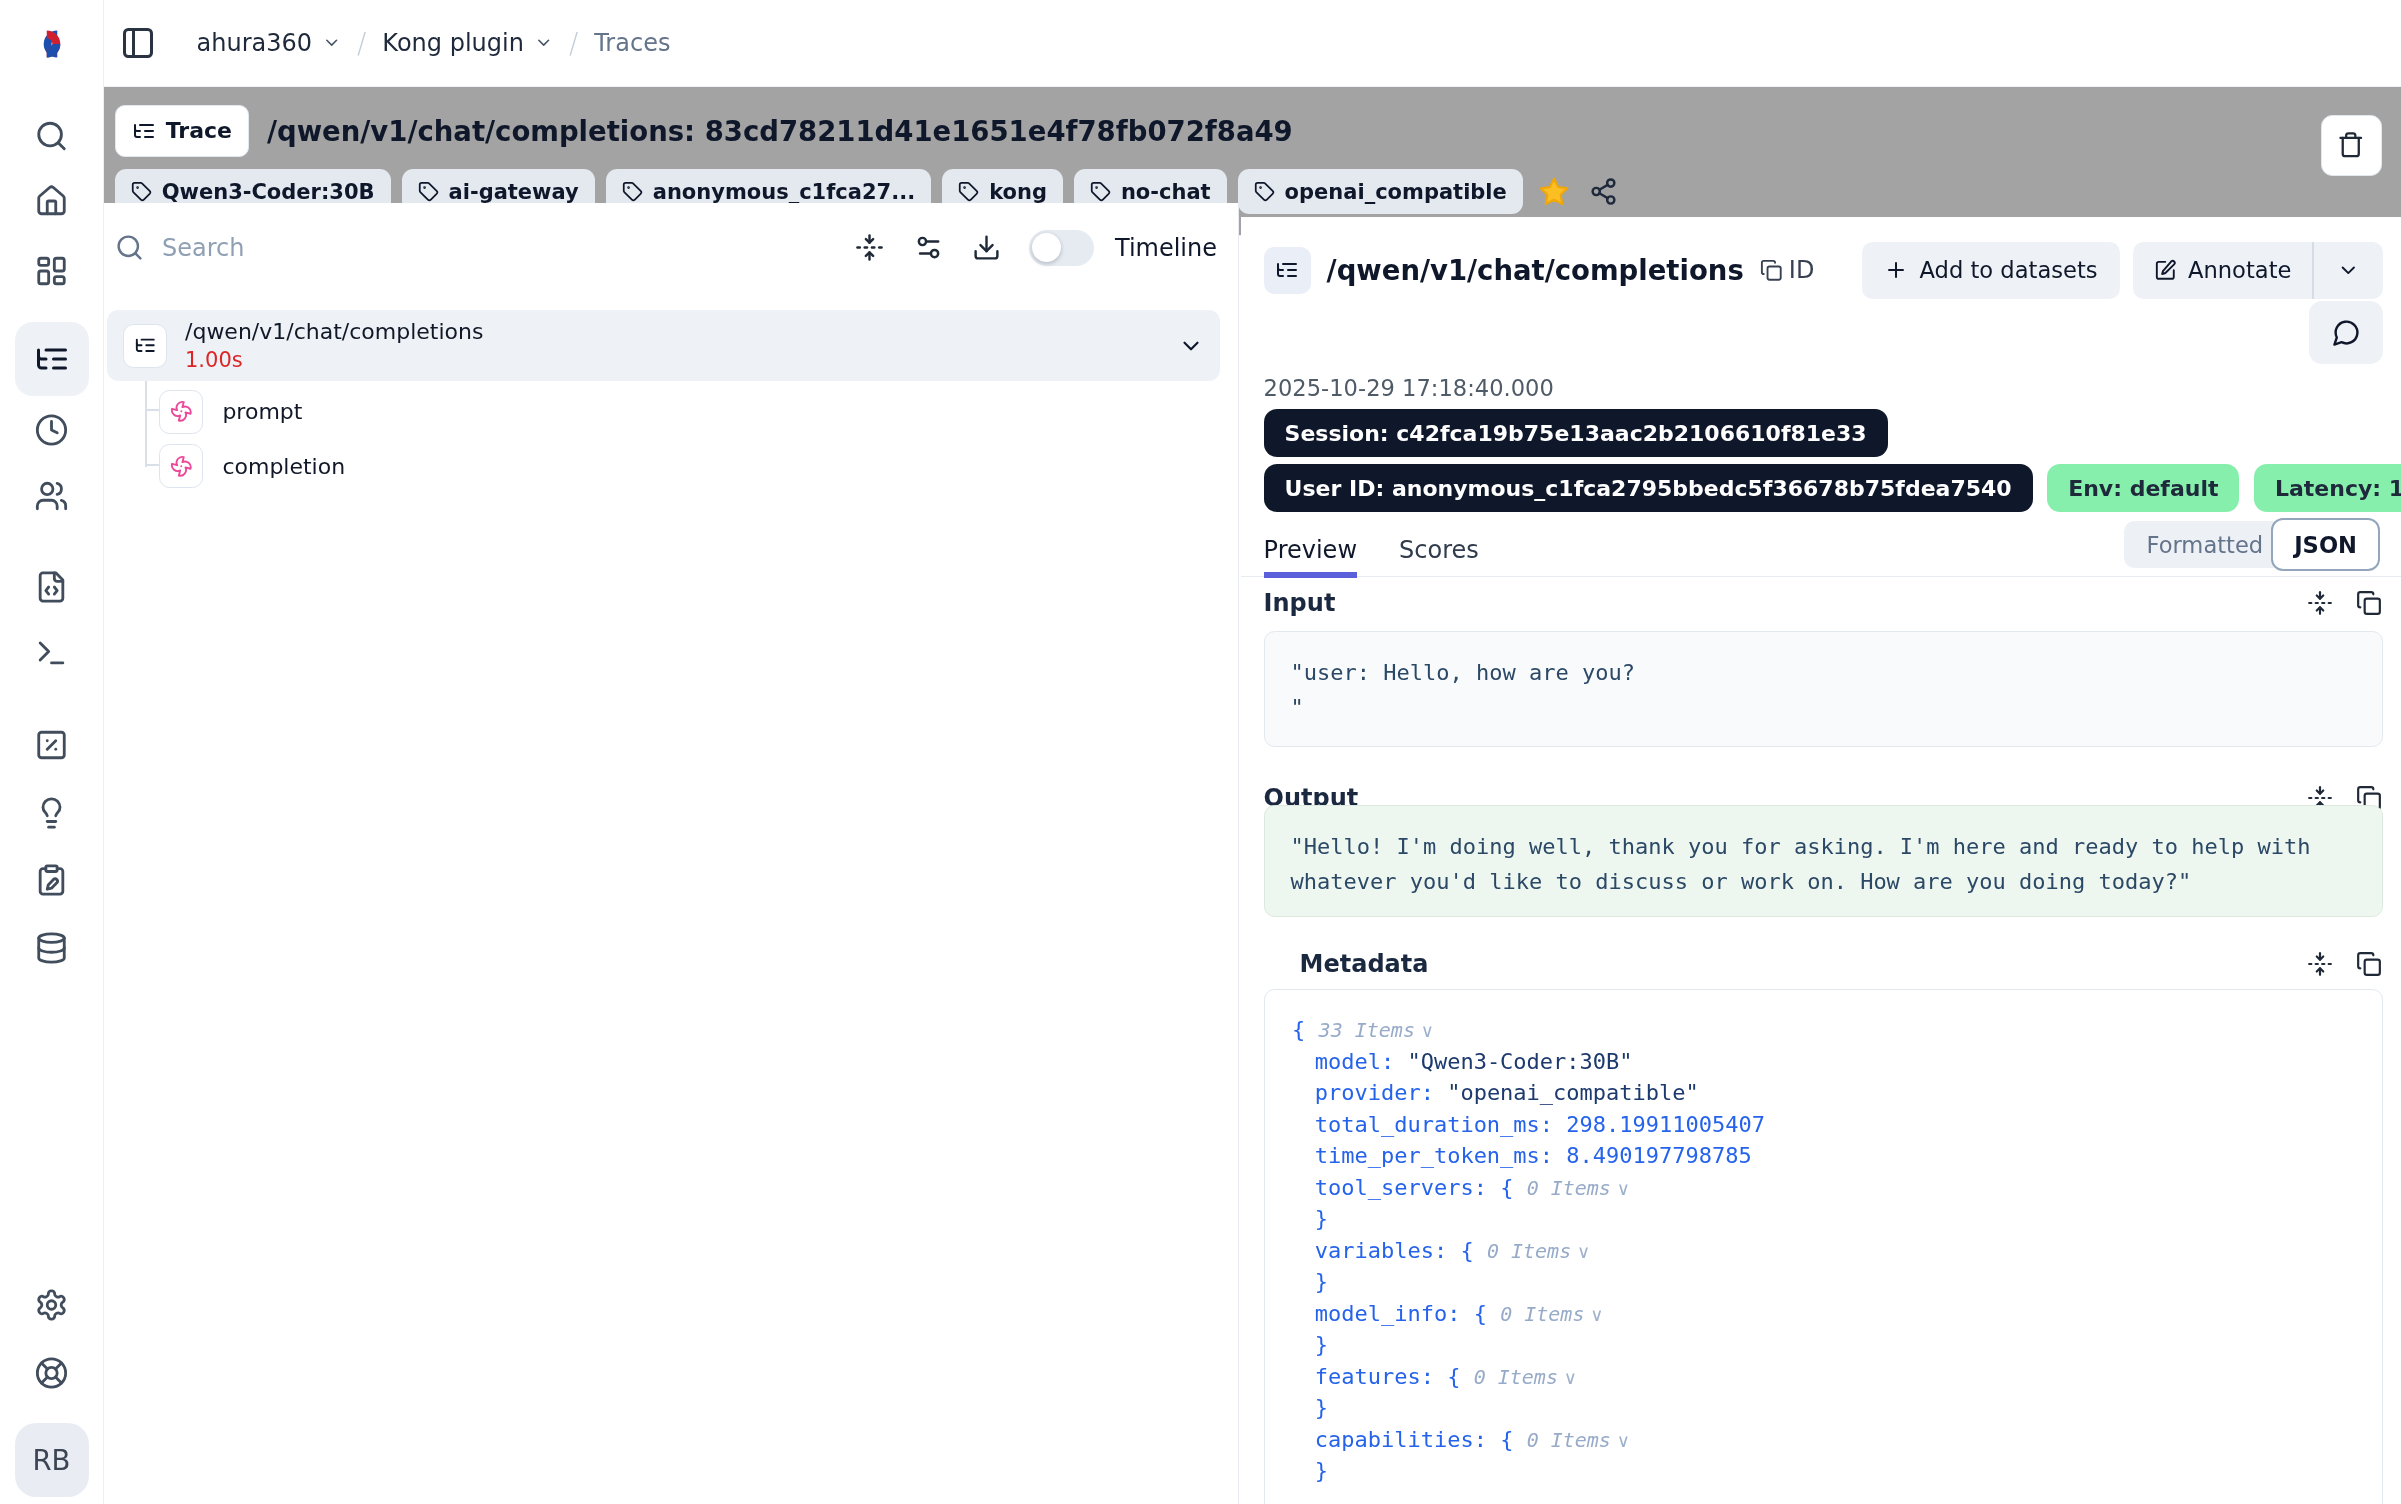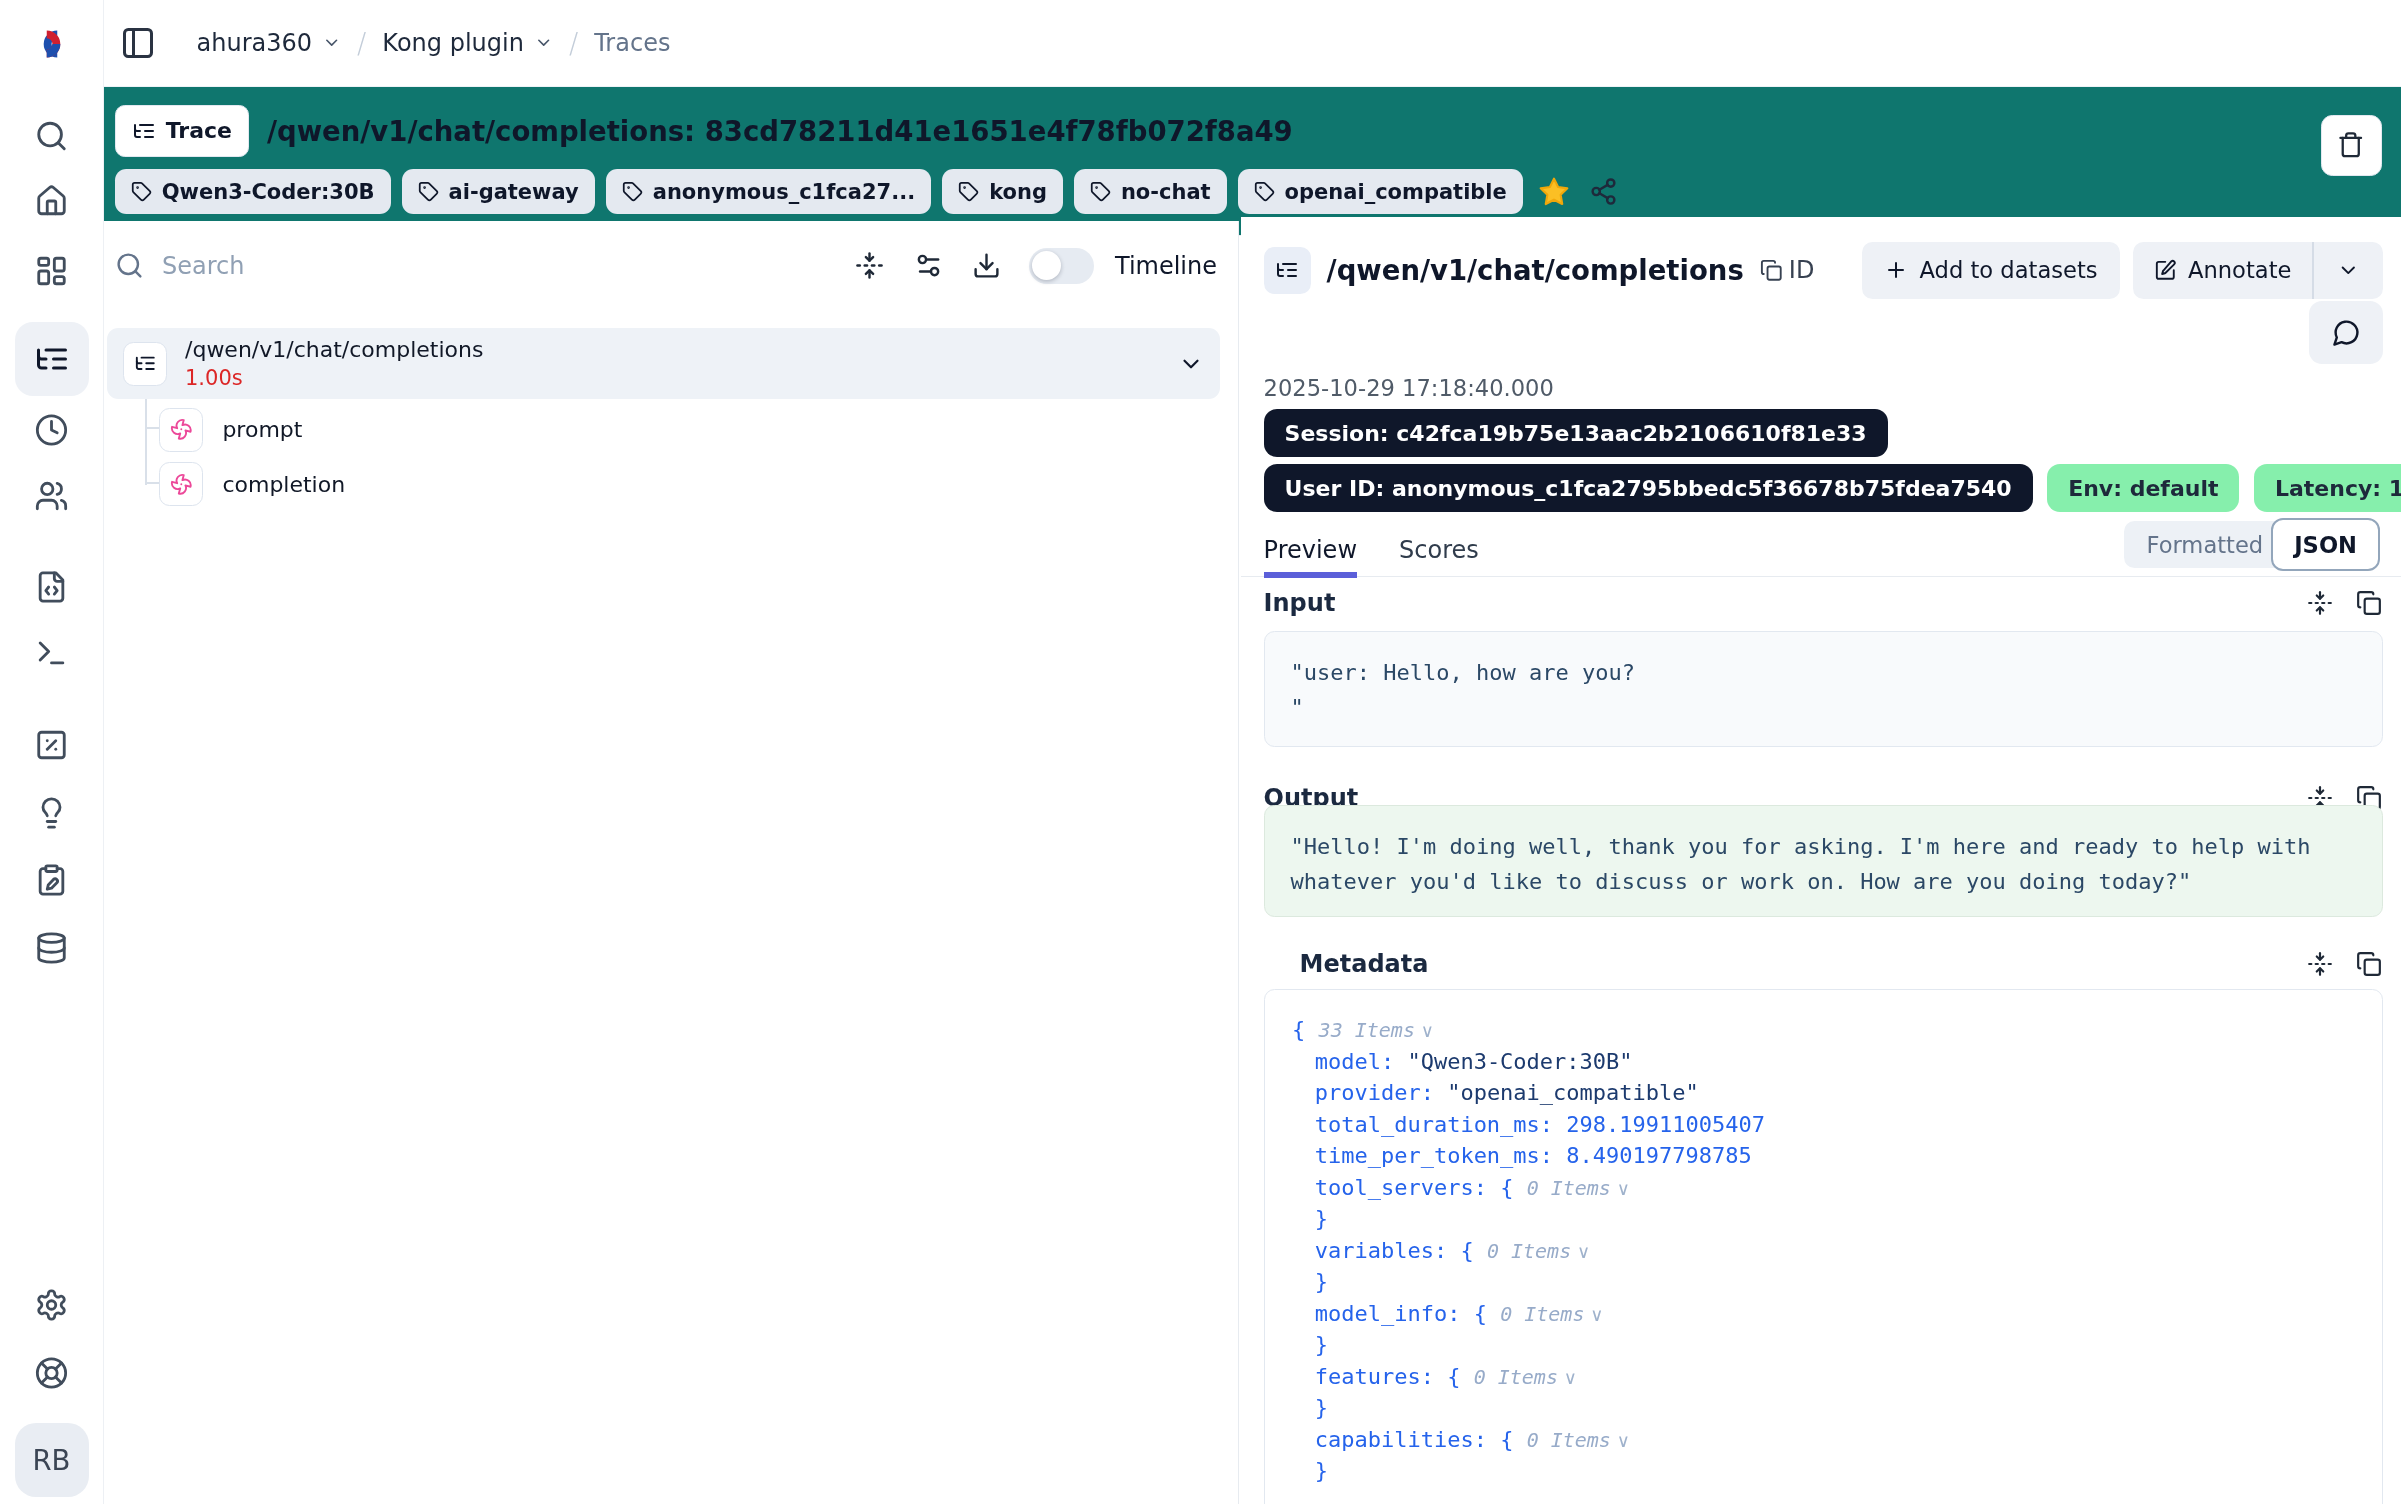--- a/index.html
+++ b/index.html
@@ -22,32 +22,32 @@
   
   .topbar { position:absolute; left:91px; top:0; right:0; height:86px; background:#fff; display:flex; align-items:center; padding:0 27.5px; }
   .panel-toggle { width:39px; height:39px; display:flex; align-items:center; justify-content:center; color:#2a3342; cursor:pointer; }
   .crumbs { display:flex; align-items:center; margin-left:39px; gap:16px; font-size:24px; }
   .crumb { display:flex; align-items:center; gap:9.7px; color:#1e293b; font-weight:500; cursor:pointer; }
   .crumb .chev { color:#475569; }
   .crumb-sep { color:#c3cdd9; font-size:27.5px; font-weight:300; }
   .crumb-last { color:#64748b; font-weight:500; }
 
   
-  .trace-header { position:absolute; left:91px; top:86px; right:0; height:150px; background:#0f766e; border-top:1.6px solid #eef2f6; border-bottom:1.6px solid #e8ecf2; padding:14.5px 24px 0 24px; }
+  .trace-header { position:absolute; left:91px; top:86px; right:0; height:150px; background:#a3a3a3; border-top:1.6px solid #eef2f6; border-bottom:1.6px solid #e8ecf2; padding:14.5px 24px 0 24px; }
   .th-row1 { display:flex; align-items:center; height:58px; }
   .trace-badge { display:flex; align-items:center; gap:9.7px; background:#fff; border:1.6px solid #e2e8f0; border-radius:9.7px; height:52px; padding:0 16px; font-size:22px; font-weight:600; color:#0f172a; }
   .trace-title { margin-left:18px; font-size:27.5px; font-weight:600; color:#0f172a; white-space:nowrap; }
   .trash-btn { position:absolute; right:19.4px; top:27.5px; width:61px; height:61px; background:#fff; border:1.6px solid #e2e8f0; border-radius:11.3px; display:flex; align-items:center; justify-content:center; color:#1f2937; cursor:pointer; }
   .th-row2 { display:flex; align-items:center; margin-top:9.7px; gap:11.3px; }
   .tags { display:flex; align-items:center; gap:11.3px; }
   .tag { display:flex; align-items:center; gap:9.7px; background:#e4e9f0; border-radius:11.3px; height:45px; padding:0 16px; font-size:21px; font-weight:600; color:#0f172a; cursor:pointer; white-space:nowrap; }
   .star-btn,.share-btn { display:flex; align-items:center; justify-content:center; width:39px; height:39px; cursor:pointer; color:#1e293b; }
 
   
-  .left-panel { position:absolute; left:91px; top:221px; width:1148px; bottom:0; background:#fff; border-right:1.6px solid #e7ebf0; }
+  .left-panel { position:absolute; left:91px; top:203px; width:1148px; bottom:0; background:#fff; border-right:1.6px solid #e7ebf0; }
   .search-row { position:absolute; left:24px; right:21px; top:18px; height:53px; display:flex; align-items:center; color:#64748b; }
   .search-input { flex:1; border:none; outline:none; background:transparent; font-family:inherit; font-size:24px; color:#0f172a; margin-left:18px; }
   .search-input::placeholder { color:#90a0b4; }
   .tool-ic { width:36px; height:36px; display:flex; align-items:center; justify-content:center; color:#1f2937; cursor:pointer; margin-left:22.6px; }
   .switch { width:65px; height:36px; border-radius:18px; background:#e6ebf2; position:relative; margin-left:24px; cursor:pointer; flex:none; }
   .switch .knob { position:absolute; left:3.2px; top:3.2px; width:29px; height:29px; border-radius:50%; background:#fff; box-shadow:0 1.6px 4px rgba(15,23,42,.25); }
   .timeline-label { margin-left:21px; font-size:24px; color:#0f172a; font-weight:400; }
 
   .tree { position:absolute; left:16px; right:18px; top:107px; }
   .t-root { position:relative; height:71px; background:#eef2f7; border-radius:11.3px; display:flex; align-items:center; padding:0 16px; cursor:pointer; }

